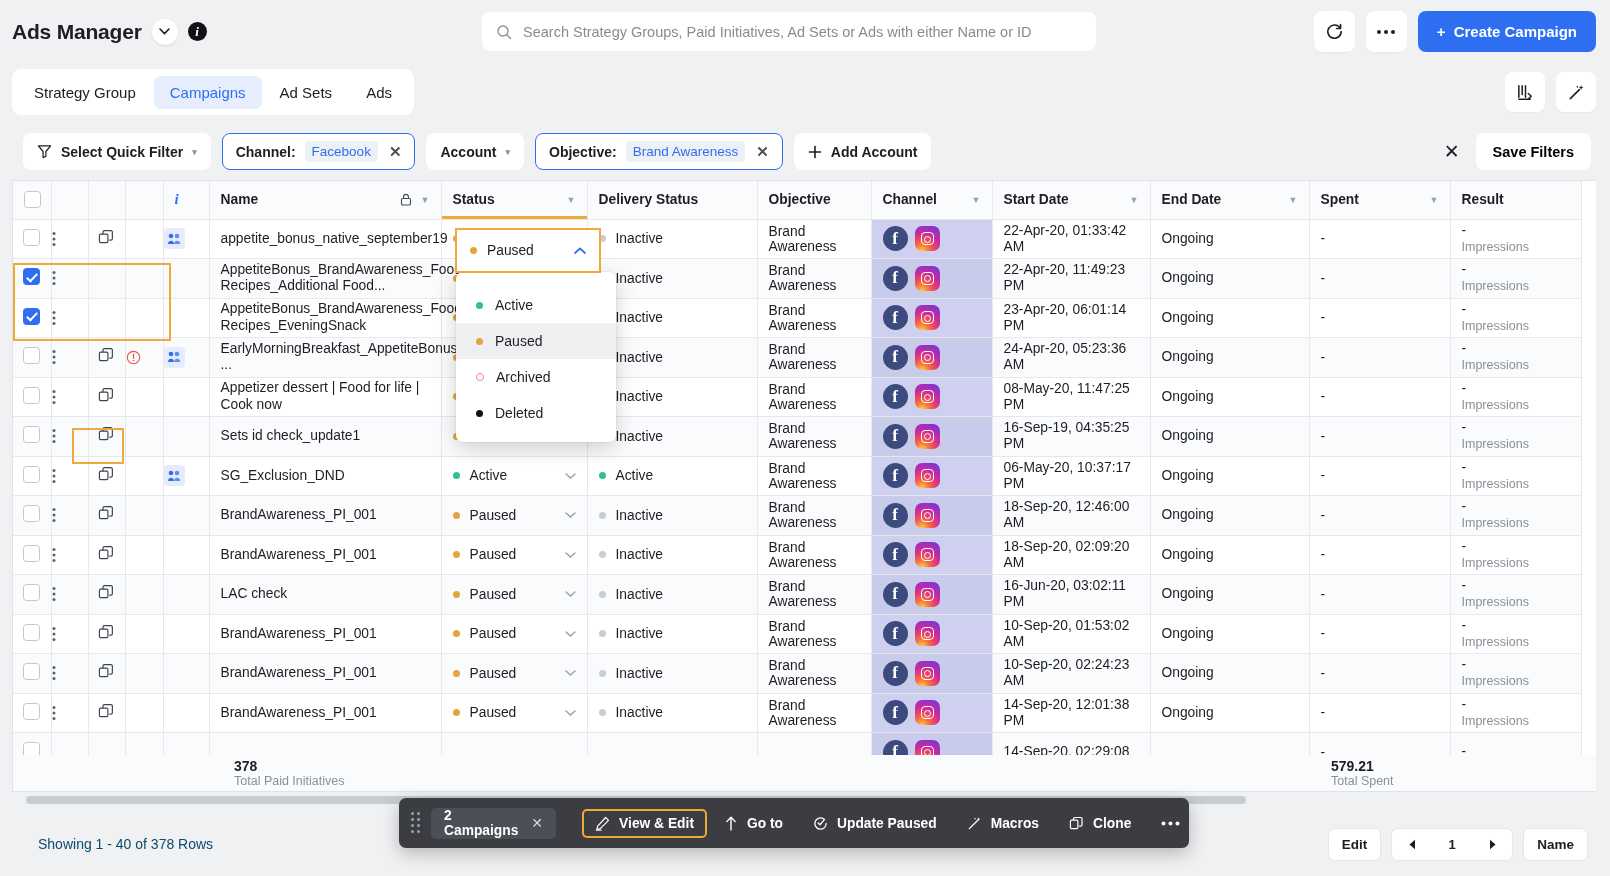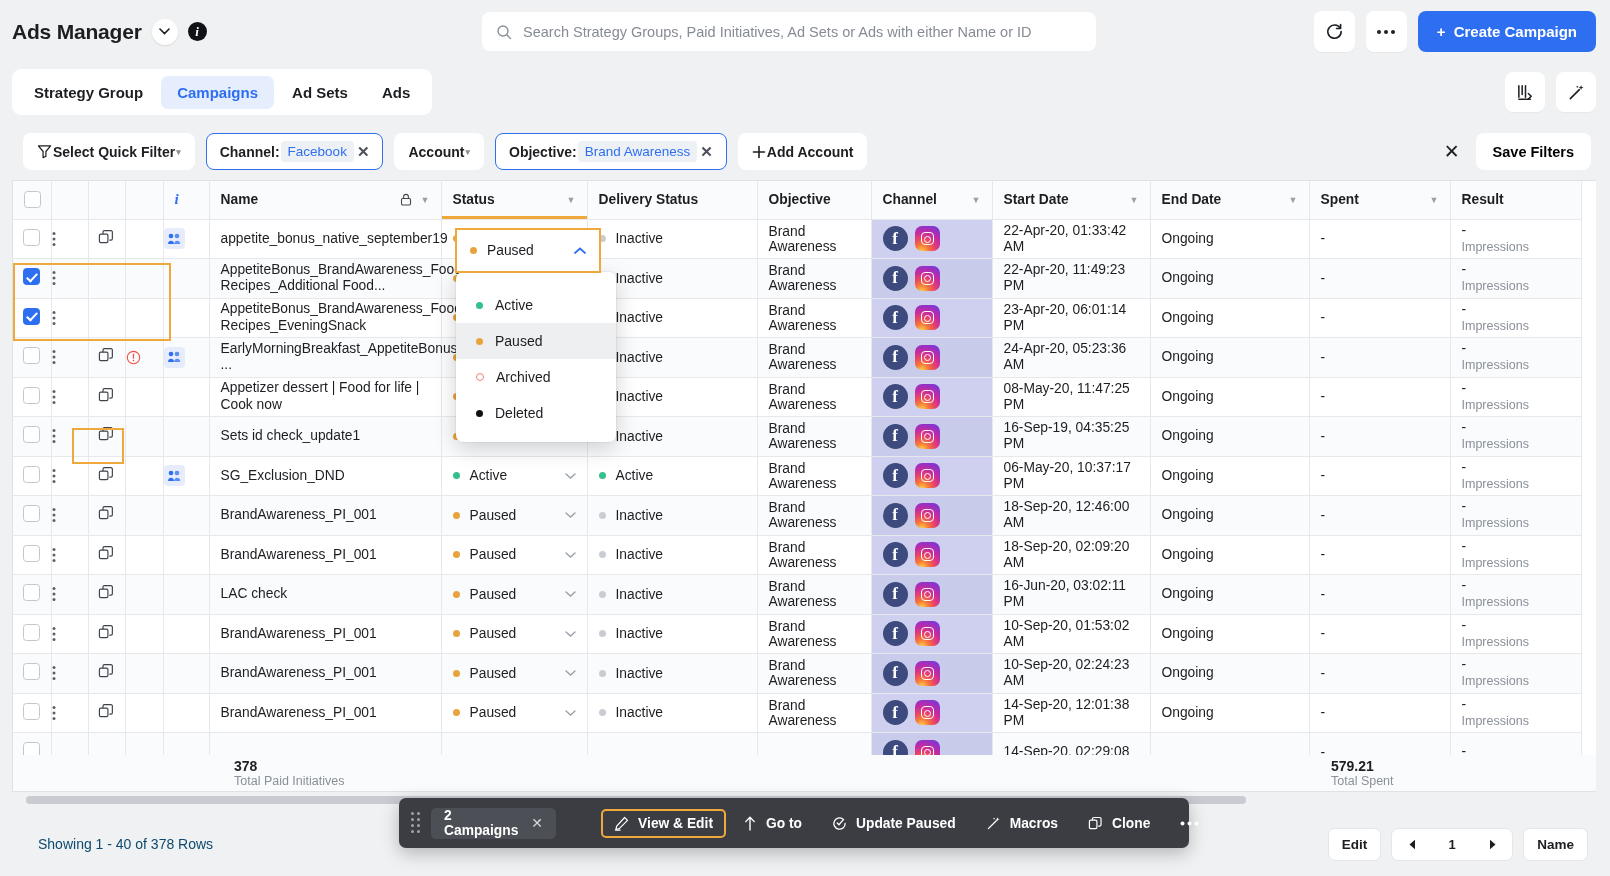--- a/index.html
+++ b/index.html
@@ -61,21 +61,21 @@
   
   .tabrow {
     position: absolute; top: 63px; left: 0; width: 1610px; height: 59px;
   }
   .tabs {
     position: absolute; left: 12px; top: 6px; height: 46px;
     background: #fff; border-radius: 9px; display: flex; align-items: center;
     padding: 0 6px; gap: 2px;
   }
   .tab {
-    padding: 8px 16px; border-radius: 7px; font-size: 15px; font-weight: 700;
+    padding: 8px 16px; border-radius: 7px; font-size: 15px; font-weight: 400;
     cursor: pointer; color: #1c1e21; white-space: nowrap;
   }
   .tab.active { background: #e6edfd; color: #2e6ff2; }
   .tabrow-right {
     position: absolute; right: 14px; top: 9px;
     display: flex; align-items: center; gap: 11px;
   }
   .daterange {
     background: #fff; border-radius: 8px; height: 40px; display: flex;
     align-items: center; gap: 11px; padding: 0 13px; font-size: 14.5px;
@@ -87,21 +87,21 @@
   
   .filterrow {
     position: absolute; top: 122px; left: 0; width: 1610px; height: 58px;
   }
   .filters {
     position: absolute; left: 23px; top: 11px; display: flex;
     align-items: center; gap: 11px;
   }
   .chip {
     background: #fff; border-radius: 8px; height: 37px; display: flex;
-    align-items: center; gap: 1px; padding: 0 13px; font-size: 14px;
+    align-items: center; gap: 9px; padding: 0 13px; font-size: 14px;
     font-weight: 700; cursor: pointer; border: 1px solid transparent;
     white-space: nowrap;
   }
   .chip.sel { border-color: #2e6ff2; }
   .chip .val {
     background: #edf0f5; color: #2e6ff2; border-radius: 4px;
     padding: 3px 7px; font-weight: 400; font-size: 13.5px;
   }
   .chip .x { color: #4b5059; font-size: 15px; padding-left: 2px; }
   .chip .caret { color: #8b9099; font-size: 9px; }
@@ -273,21 +273,21 @@
     align-items: center; gap: 13px; padding: 0 13px; font-size: 13.8px;
     font-weight: 700; cursor: pointer;
   }
   .ab-chip .x { font-size: 14px; color: #d6d8dc; font-weight: 400; }
   .ab-sep { width: 1px; height: 26px; background: #5c5f66; margin: 0 9px; }
   .ab-btn {
     display: flex; align-items: center; gap: 9px; padding: 7px 13px;
     font-size: 13.8px; font-weight: 700; cursor: pointer; border-radius: 5px;
     white-space: nowrap;
   }
-  .ab-btn.hl { border: 2.5px solid #efa83c; padding: 5px 11px; margin-left: 19px; }
+  .ab-btn.hl { border: 2.5px solid #efa83c; padding: 5px 11px; }
   svg { display: block; }
 </style>
 </head>
 <body>
 
 <div id="app">
 
   <div class="topbar">
     <div class="brand">
       <span class="brand-title">Ads Manager</span>

